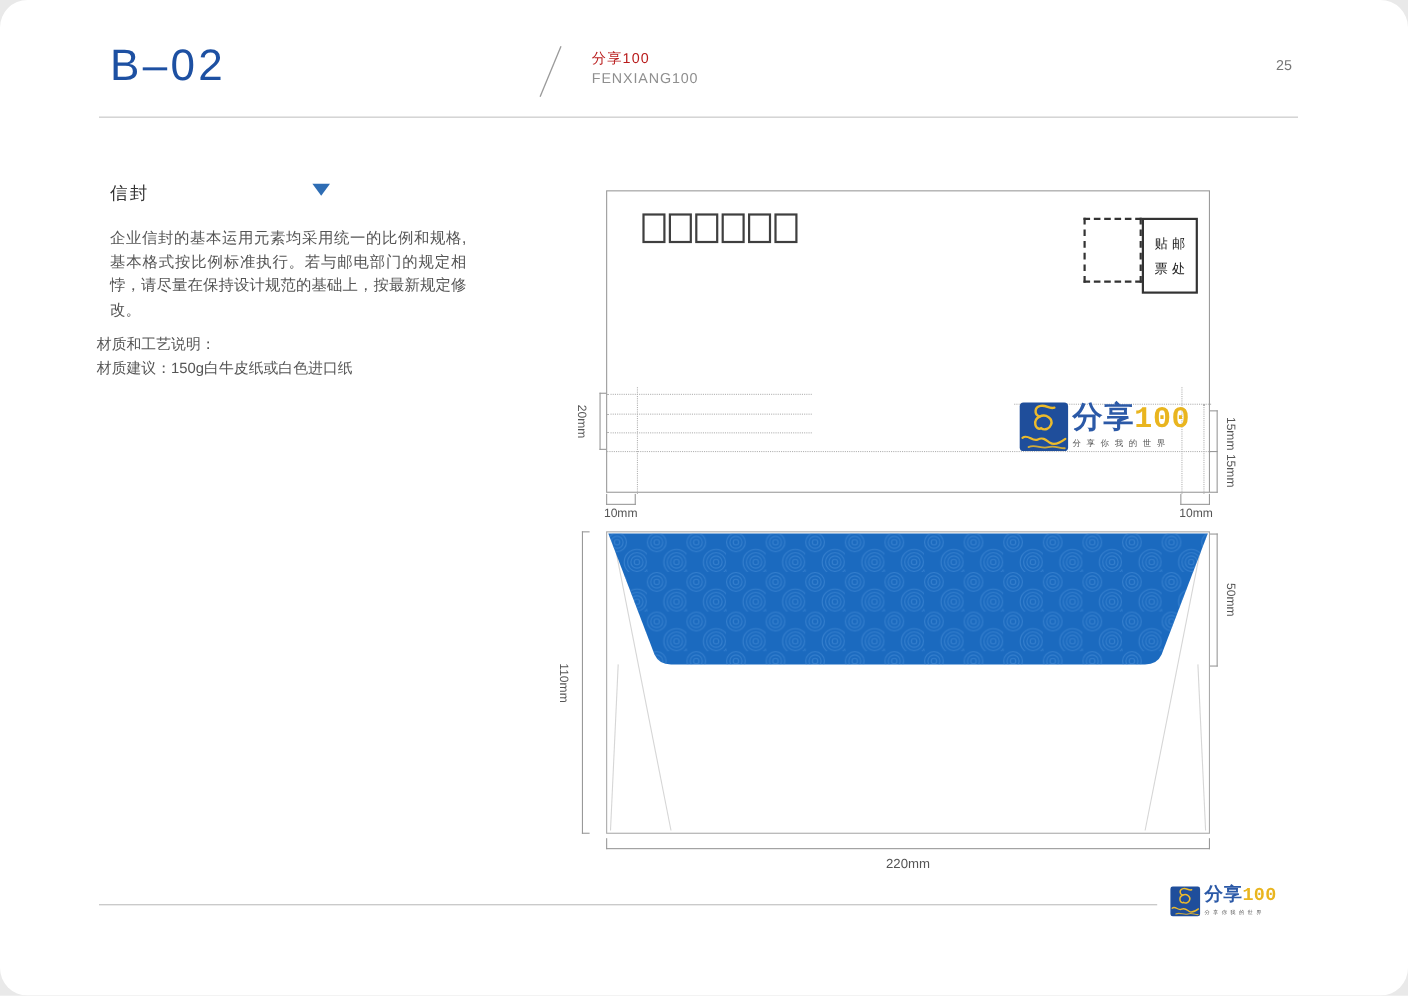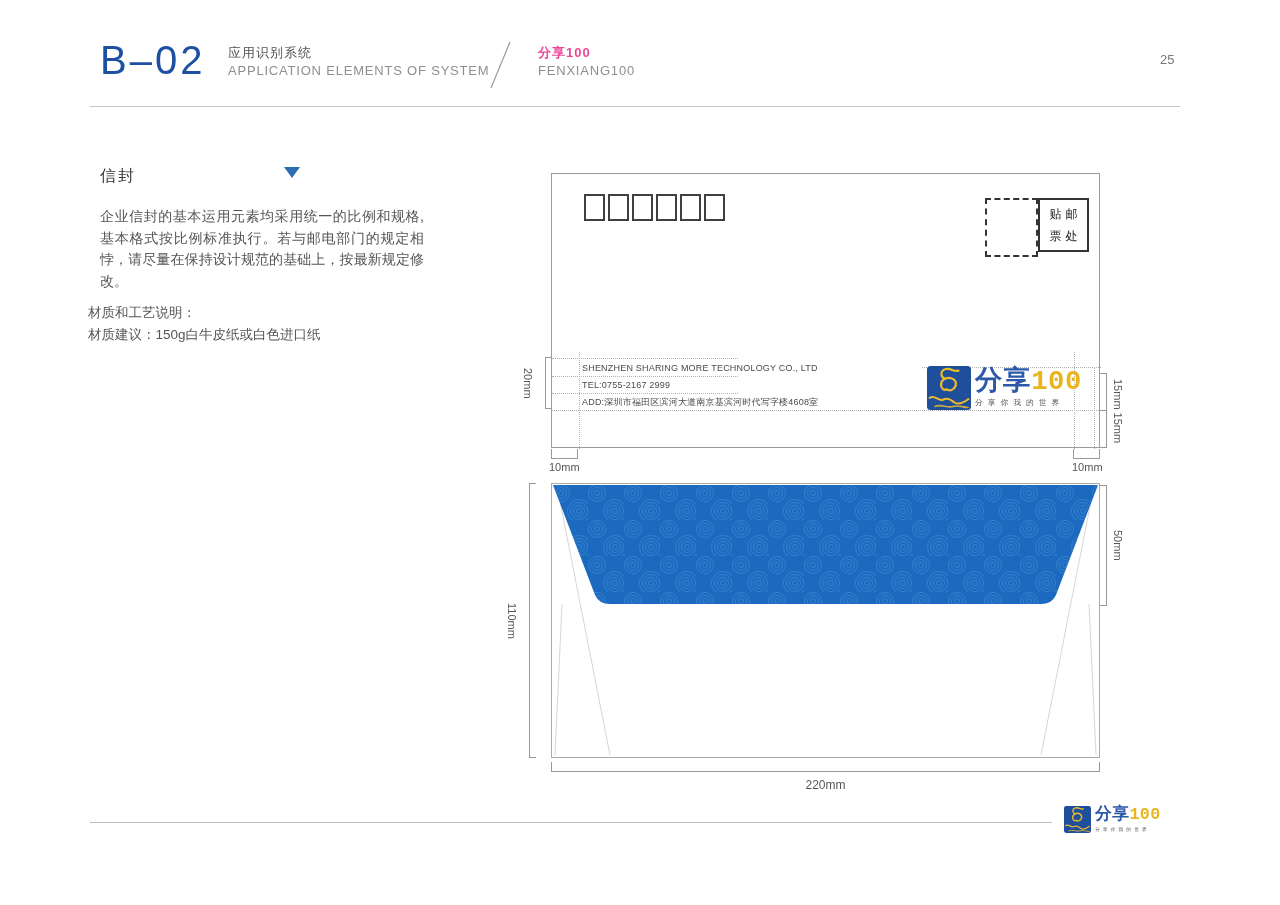--- a/index.html
+++ b/index.html
@@ -1,45 +1,45 @@
 <!DOCTYPE html>
 <html><head>
 <meta charset="utf-8">
 <style>
   html,body{margin:0;padding:0;background:#e9e9e9;}
   .page{position:relative;width:1280px;height:905px;background:#ffffff;margin:0 auto;
-        font-family:"Liberation Sans","DejaVu Sans",sans-serif;overflow:hidden;}
+        font-family:"Liberation Sans","DejaVu Sans",sans-serif;overflow:hidden;border-radius:25px;}
   .abs{position:absolute;}
 
   
   .code{left:100px;top:38px;font-size:40px;color:#1d50a2;letter-spacing:3px;font-weight:400;}
   .sec{left:228px;top:46px;line-height:1;}
   .sec .zh{font-size:13px;color:#555;letter-spacing:1px;}
   .sec .en{font-size:13px;color:#8f8f8f;letter-spacing:.8px;margin-top:5px;}
   .brand{left:538px;top:46px;line-height:1;}
-  .brand .zh{font-size:13px;color:#ec4899;letter-spacing:1px;font-weight:bold;}
+  .brand .zh{font-size:13px;color:#b91c1c;letter-spacing:1px;}
   .brand .en{font-size:13px;color:#8f8f8f;letter-spacing:.8px;margin-top:5px;}
   .slash{left:486px;top:40px;width:30px;height:50px;}
   .pagenum{left:1160px;top:52px;font-size:13px;color:#777;}
   .hr-top{left:90px;top:106px;width:1090px;height:1px;background:#c4c4c4;}
   .hr-bottom{left:90px;top:822px;width:962px;height:1px;background:#bdbdbd;}
 
   
   .sec-title{left:100px;top:166px;font-size:16px;color:#333;letter-spacing:2px;font-weight:500;}
   .tri{left:284px;top:167px;width:0;height:0;border-left:8px solid transparent;
        border-right:8px solid transparent;border-top:11px solid #2e6db4;}
   .desc{left:100px;top:206px;width:324px;font-size:14px;color:#555;line-height:1.55;text-align:justify;}
   .specs{left:88px;top:302px;font-size:13.5px;color:#555;line-height:1.6;}
 
   
   .env-front{left:551px;top:173px;width:549px;height:275px;border:1px solid #9b9b9b;background:#fff;box-sizing:border-box;}
   .pboxes{position:absolute;left:32px;top:20px;display:flex;gap:3px;}
   .pbox{width:21px;height:27px;border:2px solid #3f3f3f;box-sizing:border-box;background:#fff;}
   .stamp-dashed{position:absolute;left:433px;top:24px;width:53px;height:59px;border:2px dashed #333;box-sizing:border-box;}
-  .stamp-solid{position:absolute;left:486px;top:24px;width:51px;height:54px;border:2px solid #333;box-sizing:border-box;
+  .stamp-solid{position:absolute;left:486px;top:24px;width:51px;height:69px;border:2px solid #333;box-sizing:border-box;
                display:flex;flex-direction:column;align-items:center;justify-content:center;
                font-family:"DejaVu Serif","Liberation Serif",serif;font-size:12px;color:#1a1a1a;line-height:1.85;}
   .guide{position:absolute;border:0;}
   .gh{border-top:1px dotted #b3b3b3;height:0;}
   .gv{border-left:1px dotted #b3b3b3;width:0;}
   .company{position:absolute;left:30px;top:186px;font-size:9px;color:#4a4a4a;letter-spacing:.2px;line-height:17px;white-space:nowrap;}
 
   
   .logo{display:flex;align-items:flex-start;gap:4px;font-family:Liberation Mono, monospace;}
   .logo-mark{width:1em;height:1em;background:#1f4e9b;border-radius:.08em;overflow:hidden;flex:0 0 auto;}
@@ -65,24 +65,20 @@
   
   .env-back{left:551px;top:483px;width:549px;height:275px;border:1px solid #ababab;background:#fff;box-sizing:border-box;}
   .env-back svg{display:block;width:100%;height:100%;}
 </style>
 </head>
 <body>
 
 <div class="page">
 
   <div class="abs code">B–02</div>
-  <div class="abs sec">
-    <div class="zh">应用识别系统</div>
-    <div class="en">APPLICATION ELEMENTS OF SYSTEM</div>
-  </div>
   <div class="abs slash">
     <svg width="30" height="50" viewBox="0 0 30 50">
         <line x1="24" y1="2" x2="5" y2="48" stroke="#9a9a9a" stroke-width="1.2"></line>
       </svg>
   </div>
   <div class="abs brand">
     <div class="zh">分享100</div>
     <div class="en">FENXIANG100</div>
   </div>
   <div class="abs pagenum">25</div>
@@ -113,25 +109,20 @@
 
     <div class="guide gh" style="left:0;top:184px;width:186px;"></div>
     <div class="guide gh" style="left:0;top:202px;width:186px;"></div>
     <div class="guide gh" style="left:0;top:219px;width:186px;"></div>
     <div class="guide gh" style="left:0;top:236px;width:549px;"></div>
     <div class="guide gh" style="left:370px;top:193px;width:179px;"></div>
     <div class="guide gv" style="left:27px;top:178px;height:97px;"></div>
     <div class="guide gv" style="left:522px;top:178px;height:97px;"></div>
     <div class="guide gv" style="left:542px;top:193px;height:82px;"></div>
 
-    <div class="company">
-      <div>SHENZHEN SHARING MORE TECHNOLOGY CO., LTD</div>
-      <div>TEL:0755-2167 2999</div>
-      <div>ADD:深圳市福田区滨河大道南京基滨河时代写字楼4608室</div>
-    </div>
 
     <div class="logo logo-front">
       <div class="logo-mark">
         <svg viewBox="0 0 44 44">
           <g fill="none" stroke="#ecbb2c" stroke-linecap="round">
             <path d="M19.5 23.5 C14 25.5 11.5 16 18 12.8 C24 9.8 30.5 14.5 28.5 20 C27 24 22.5 25.6 19.5 23.2" stroke-width="2.2"></path>
             <path d="M18 12.8 C13 10.5 13.2 4.2 19 3 C24.5 1.9 26.5 6.2 31.5 4.6" stroke-width="2.2"></path>
             <path d="M2.5 32 c5 -4 9 4 14 1.5 c5 -2.5 8 1 11 3 c3 2 8 1 14 -3.5" stroke-width="2"></path>
             <path d="M8 40.5 c6 -3 12 2 18 0 c5.5 -1.8 9 .8 15 1" stroke-width="1.6" opacity=".85"></path>
           </g>

